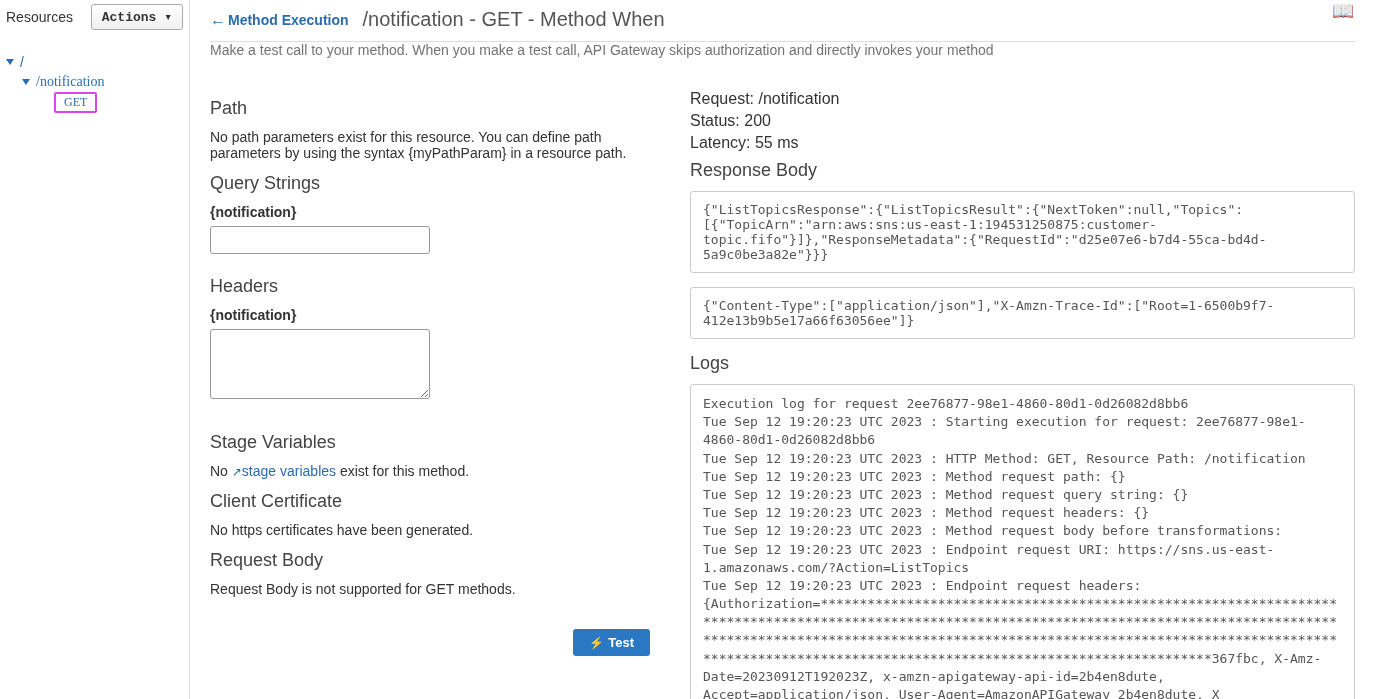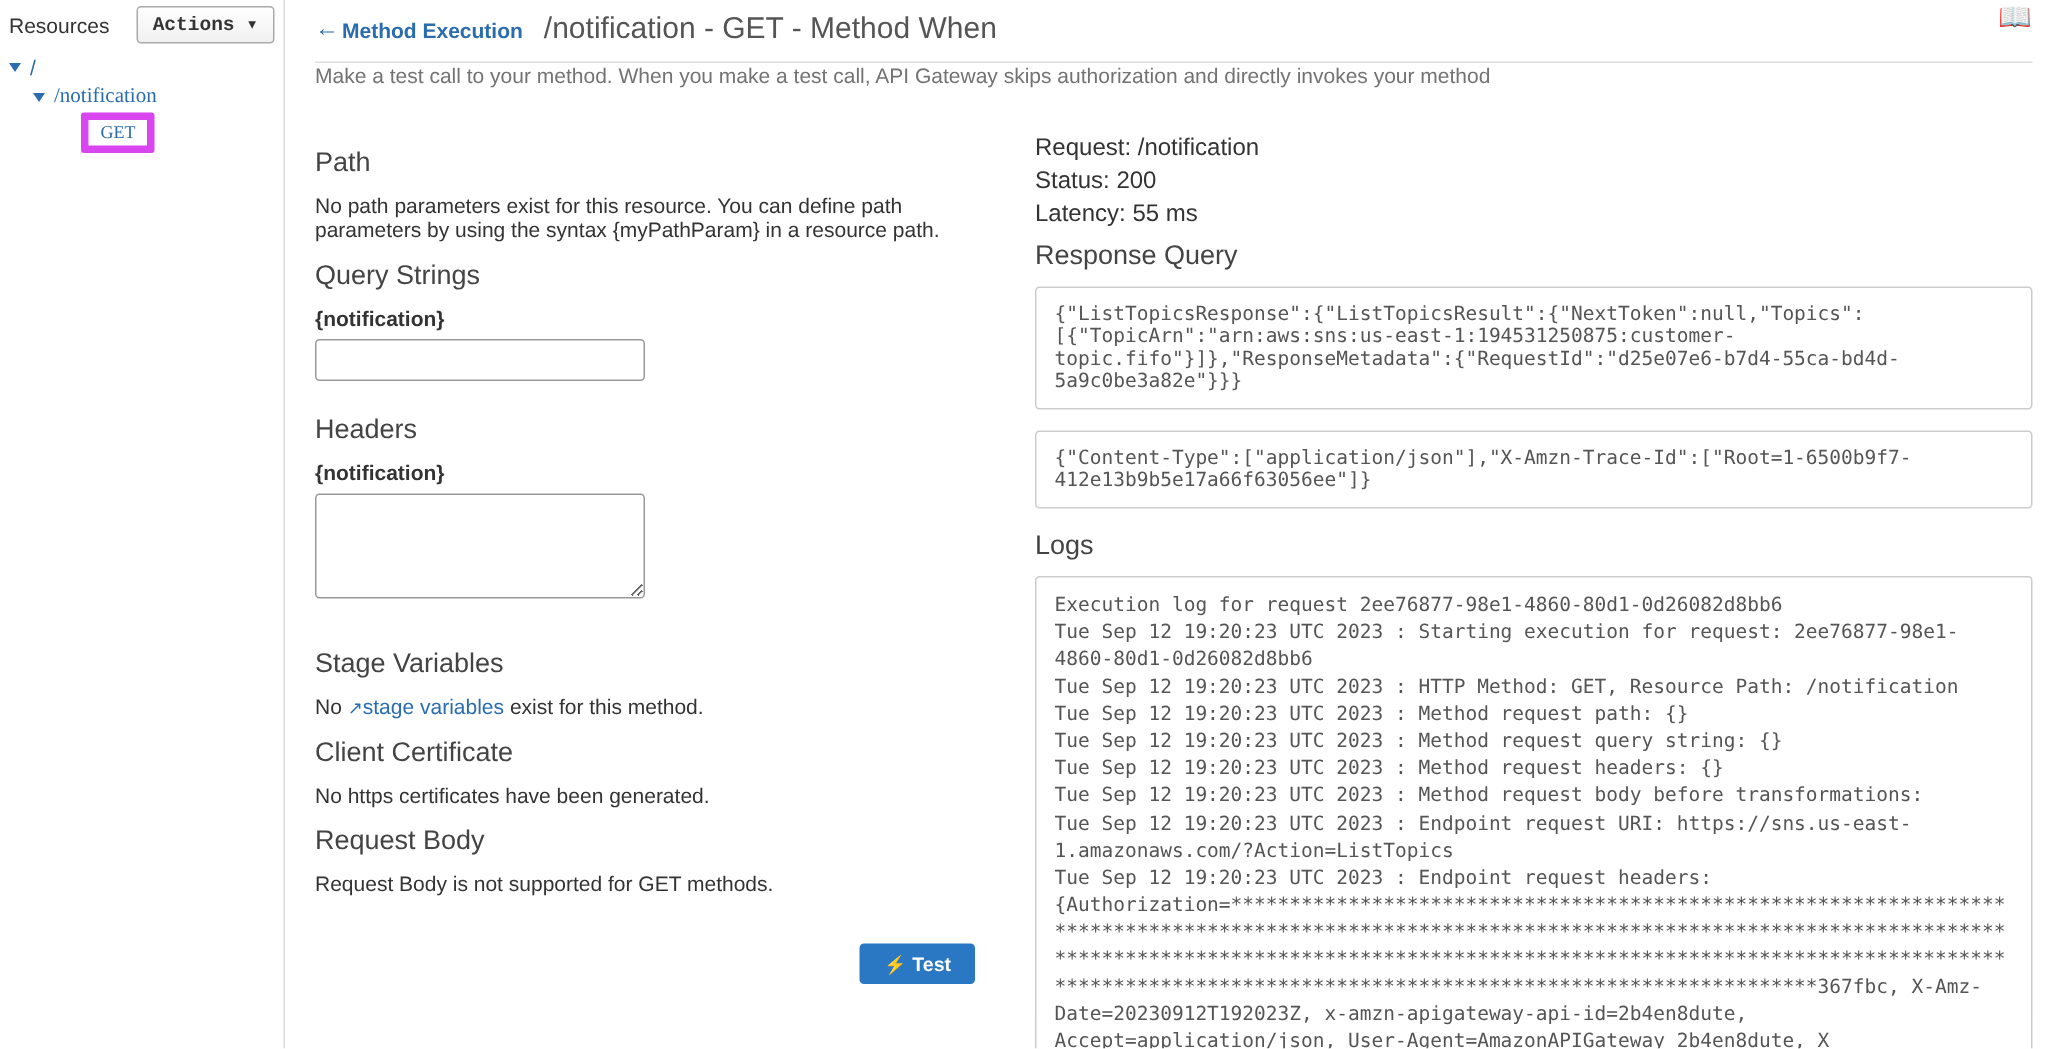--- a/index.html
+++ b/index.html
@@ -1,27 +1,27 @@
 <!DOCTYPE html>
 <html><head>
 <meta charset="utf-8">
 <style>
   * { box-sizing: border-box; margin: 0; padding: 0; }
   body { font-family: "Amazon Ember", "Helvetica Neue", Helvetica, Arial, sans-serif; font-size: 14px; color: #333; background: #fff; }
   .container { display: flex; width: 1375px; height: 699px; }
   .sidebar { width: 190px; border-right: 1px solid #ddd; padding: 4px 6px; }
-  .sidebar-header { display: flex; align-items: center; margin-bottom: 6px; }
+  .sidebar-header { display: flex; align-items: center; margin-bottom: 22px; }
   .sidebar-title { font-size: 14px; color: #333; flex: 1; }
   .actions-btn { background: linear-gradient(#fff,#f0f0f0); border: 1px solid #aaa; border-radius: 3px; padding: 4px 10px; font-size: 13px; cursor: pointer; font-weight: bold; color:#333;font-family:Liberation Mono, monospace; }
   .tree { margin-top: 6px; font-size: 14px; }
   .tree-row { display: flex; align-items: center; padding: 2px 0; }
   .caret { width: 0; height: 0; border-left: 4px solid transparent; border-right: 4px solid transparent; border-top: 6px solid #2a6cb0; margin-right: 6px; }
   .tree-link { color: #2a6cb0; cursor: pointer; }
   .tree-child { margin-left: 16px; font-family: Liberation Serif, serif; }
-  .method-box { display:inline-block; border: 5px solid #d946ef; color: #2a6cb0; font-size: 12px; padding: 1px 8px; margin-left: 32px; border-radius: 2px; background:#fff; cursor:pointer;}
+  .method-box { display:inline-block; border: 2px solid #d946ef; color: #2a6cb0; font-size: 12px; padding: 1px 8px; margin-left: 32px; border-radius: 2px; background:#fff; cursor:pointer;}
   .main { flex: 1; padding: 0 20px; overflow: hidden; }
   .topbar { display: flex; align-items: center; padding: 8px 0 10px 0; border-bottom: 1px solid #ddd; position: relative; }
   .back-link { color: #2a6cb0; font-weight: bold; cursor: pointer; display:flex; align-items:center;}
   .back-arrow { font-size: 16px; margin-right: 2px; }
   .page-title { font-size: 20px; color: #555; margin-left: 14px; }
   .book-icon { position: absolute; right: 0; top: 0; color: #888; font-size: 18px; }
   .content { display: flex; gap: 40px; padding-top: 14px; }
   .left-col { width: 440px; }
   .right-col { flex: 1; min-width: 0; }
   .intro { font-size: 14px; color: #737373; margin-bottom: 14px; }
@@ -108,21 +108,21 @@
           <span class="bolt">⚡</span>
           <span>Test</span>
         </button>
       </div>
 
       <div class="right-col">
         <div class="kv">Request: /notification</div>
         <div class="kv">Status: 200</div>
         <div class="kv">Latency: 55 ms</div>
 
-        <h2 class="section" style="margin-top:8px">Response Query</h2>
+        <h2 class="section" style="margin-top:8px">Response Body</h2>
         <div class="codebox">{"ListTopicsResponse":{"ListTopicsResult":{"NextToken":null,"Topics":[{"TopicArn":"arn:aws:sns:us-east-1:194531250875:customer-topic.fifo"}]},"ResponseMetadata":{"RequestId":"d25e07e6-b7d4-55ca-bd4d-5a9c0be3a82e"}}}</div>
 
         <div class="codebox">{"Content-Type":["application/json"],"X-Amzn-Trace-Id":["Root=1-6500b9f7-412e13b9b5e17a66f63056ee"]}</div>
 
         <h2 class="section">Logs</h2>
         <div class="logbox">Execution log for request 2ee76877-98e1-4860-80d1-0d26082d8bb6
 Tue Sep 12 19:20:23 UTC 2023 : Starting execution for request: 2ee76877-98e1-4860-80d1-0d26082d8bb6
 Tue Sep 12 19:20:23 UTC 2023 : HTTP Method: GET, Resource Path: /notification
 Tue Sep 12 19:20:23 UTC 2023 : Method request path: {}
 Tue Sep 12 19:20:23 UTC 2023 : Method request query string: {}

